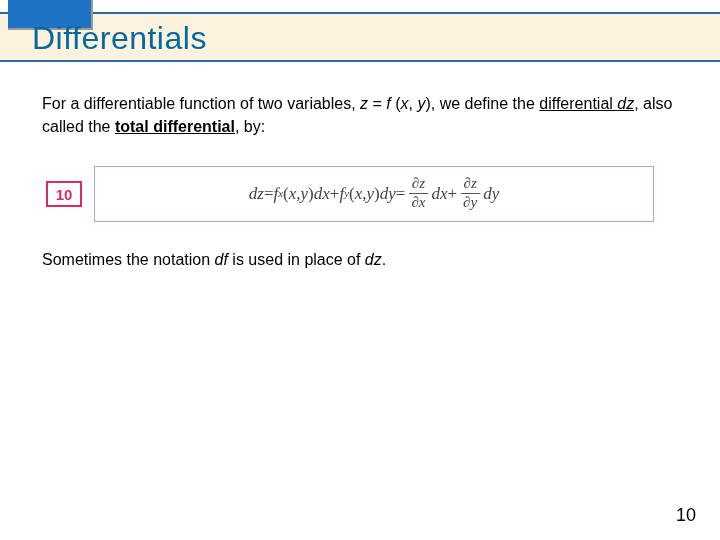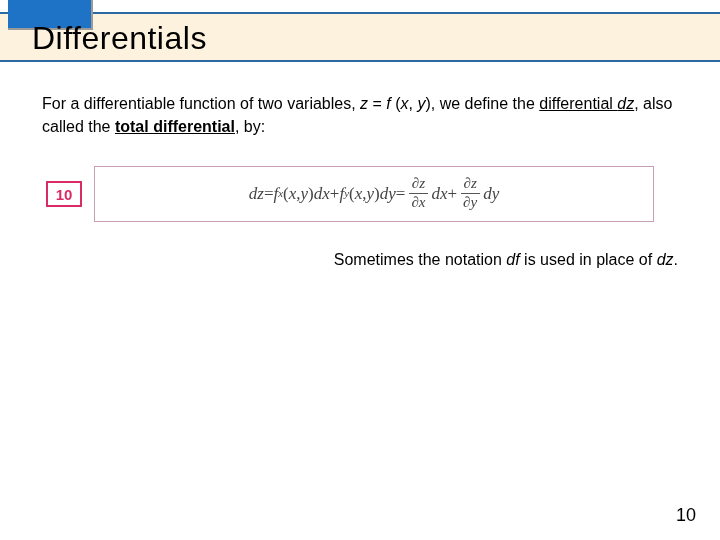--- a/index.html
+++ b/index.html
@@ -30,21 +30,21 @@
     background: #1f73c7;
     border-right: 2px solid #9a9a9a;
     border-bottom: 2px solid #9a9a9a;
   }
   .title {
     position: absolute;
     top: 20px;
     left: 32px;
     font-size: 32px;
     font-weight: 400;
-    color: #000000;
+    color: #0369a1;
     letter-spacing: 0.5px;
     z-index: 2;
   }
   .content {
     position: absolute;
     top: 92px;
     left: 42px;
     right: 42px;
     font-size: 16px;
     line-height: 1.45;
@@ -98,21 +98,21 @@
     vertical-align: middle;
     font-size: 15px;
     line-height: 1.05;
     margin: 0 3px;
     position: relative;
     top: -1px;
   }
   .frac .num { border-bottom: 1px solid #555; padding: 0 3px 1px; }
   .frac .den { padding: 1px 3px 0; }
   .sub { font-size: 11px; vertical-align: sub; font-style: italic; }
-  .p2 { margin-top: 26px; text-align: right; }
+  .p2 { margin-top: 26px; }
   .page-num {
     position: absolute;
     bottom: 14px;
     right: 24px;
     font-size: 18px;
     color: #000;
   }
 </style>
 </head>
 <body>

